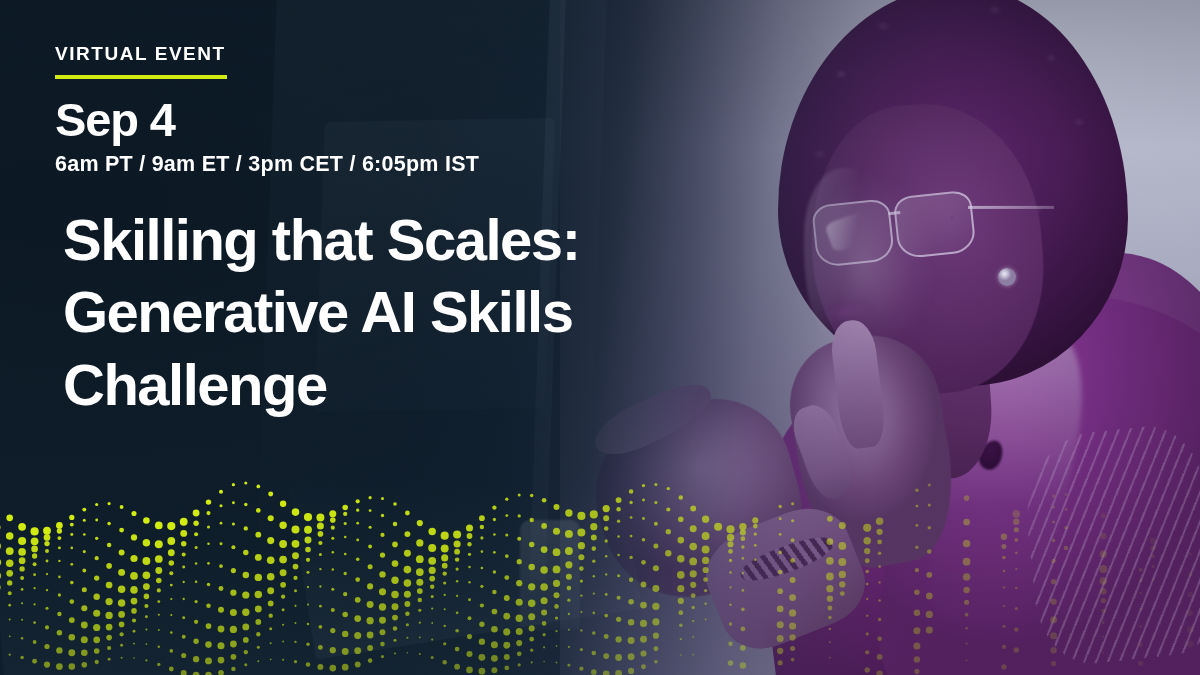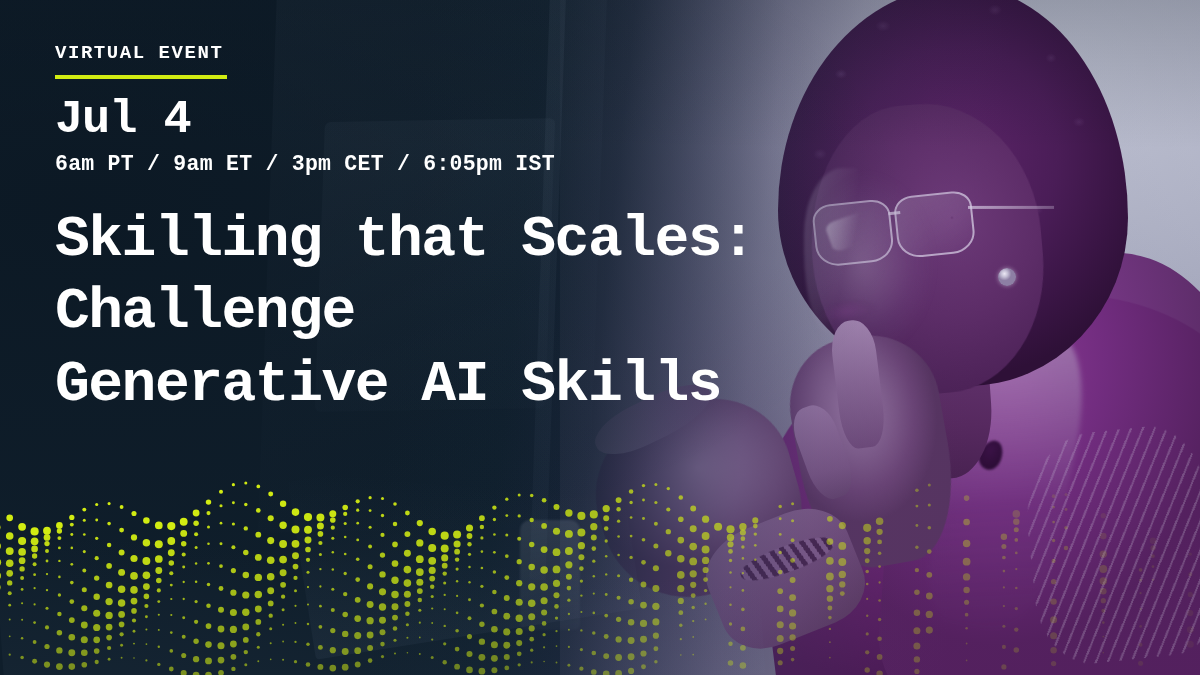--- a/index.html
+++ b/index.html
@@ -330,21 +330,20 @@
     width:1200px; height:200px;
     pointer-events:none;
   }
 
   
   .content {
     position:absolute;
     left:55px; top:44px;
     width:680px;
     z-index:20;
-    font-family:Liberation Mono, monospace;
   }
 
   .eyebrow {
     font-size:19px;
     font-weight:bold;
     letter-spacing:1.55px;
     color:#ffffff;
     line-height:1;
     text-transform:uppercase;
   }
@@ -374,21 +373,21 @@
   }
 
   .headline {
     margin-top:27px;
     font-size:58px;
     font-weight:bold;
     letter-spacing:-1.5px;
     line-height:1.255;
     color:#ffffff;
   }
-  .headline .hl-line { display:block; white-space:nowrap; }
+  .headline .hl-line { display:block; white-space:nowrap;margin-left:8px; }
 </style>
 </head>
 <body>
 
 <div class="banner">
 
   <div class="photo-stage">
     <div class="photo-base"></div>
     <div class="photo-wall-shade"></div>
 
@@ -1287,24 +1286,24 @@
         <circle cx="1140.6" cy="188.2" r="2.54" fill="#d2ec12" opacity="0.08"></circle>
       </g>
   </svg>
 
   <div class="content">
 
     <div class="eyebrow">VIRTUAL EVENT</div>
 
     <div class="accent-rule"></div>
 
-    <div class="event-date">Jul 4</div>
+    <div class="event-date">Sep 4</div>
 
     <div class="event-times">6am PT / 9am ET / 3pm CET / 6:05pm IST</div>
 
     <h1 class="headline">
       <span class="hl-line">Skilling that Scales:</span>
+      <span class="hl-line">Generative AI Skills</span>
       <span class="hl-line">Challenge</span>
-      <span class="hl-line">Generative AI Skills</span>
     </h1>
 
   </div>
 </div>
 
 </body></html>

